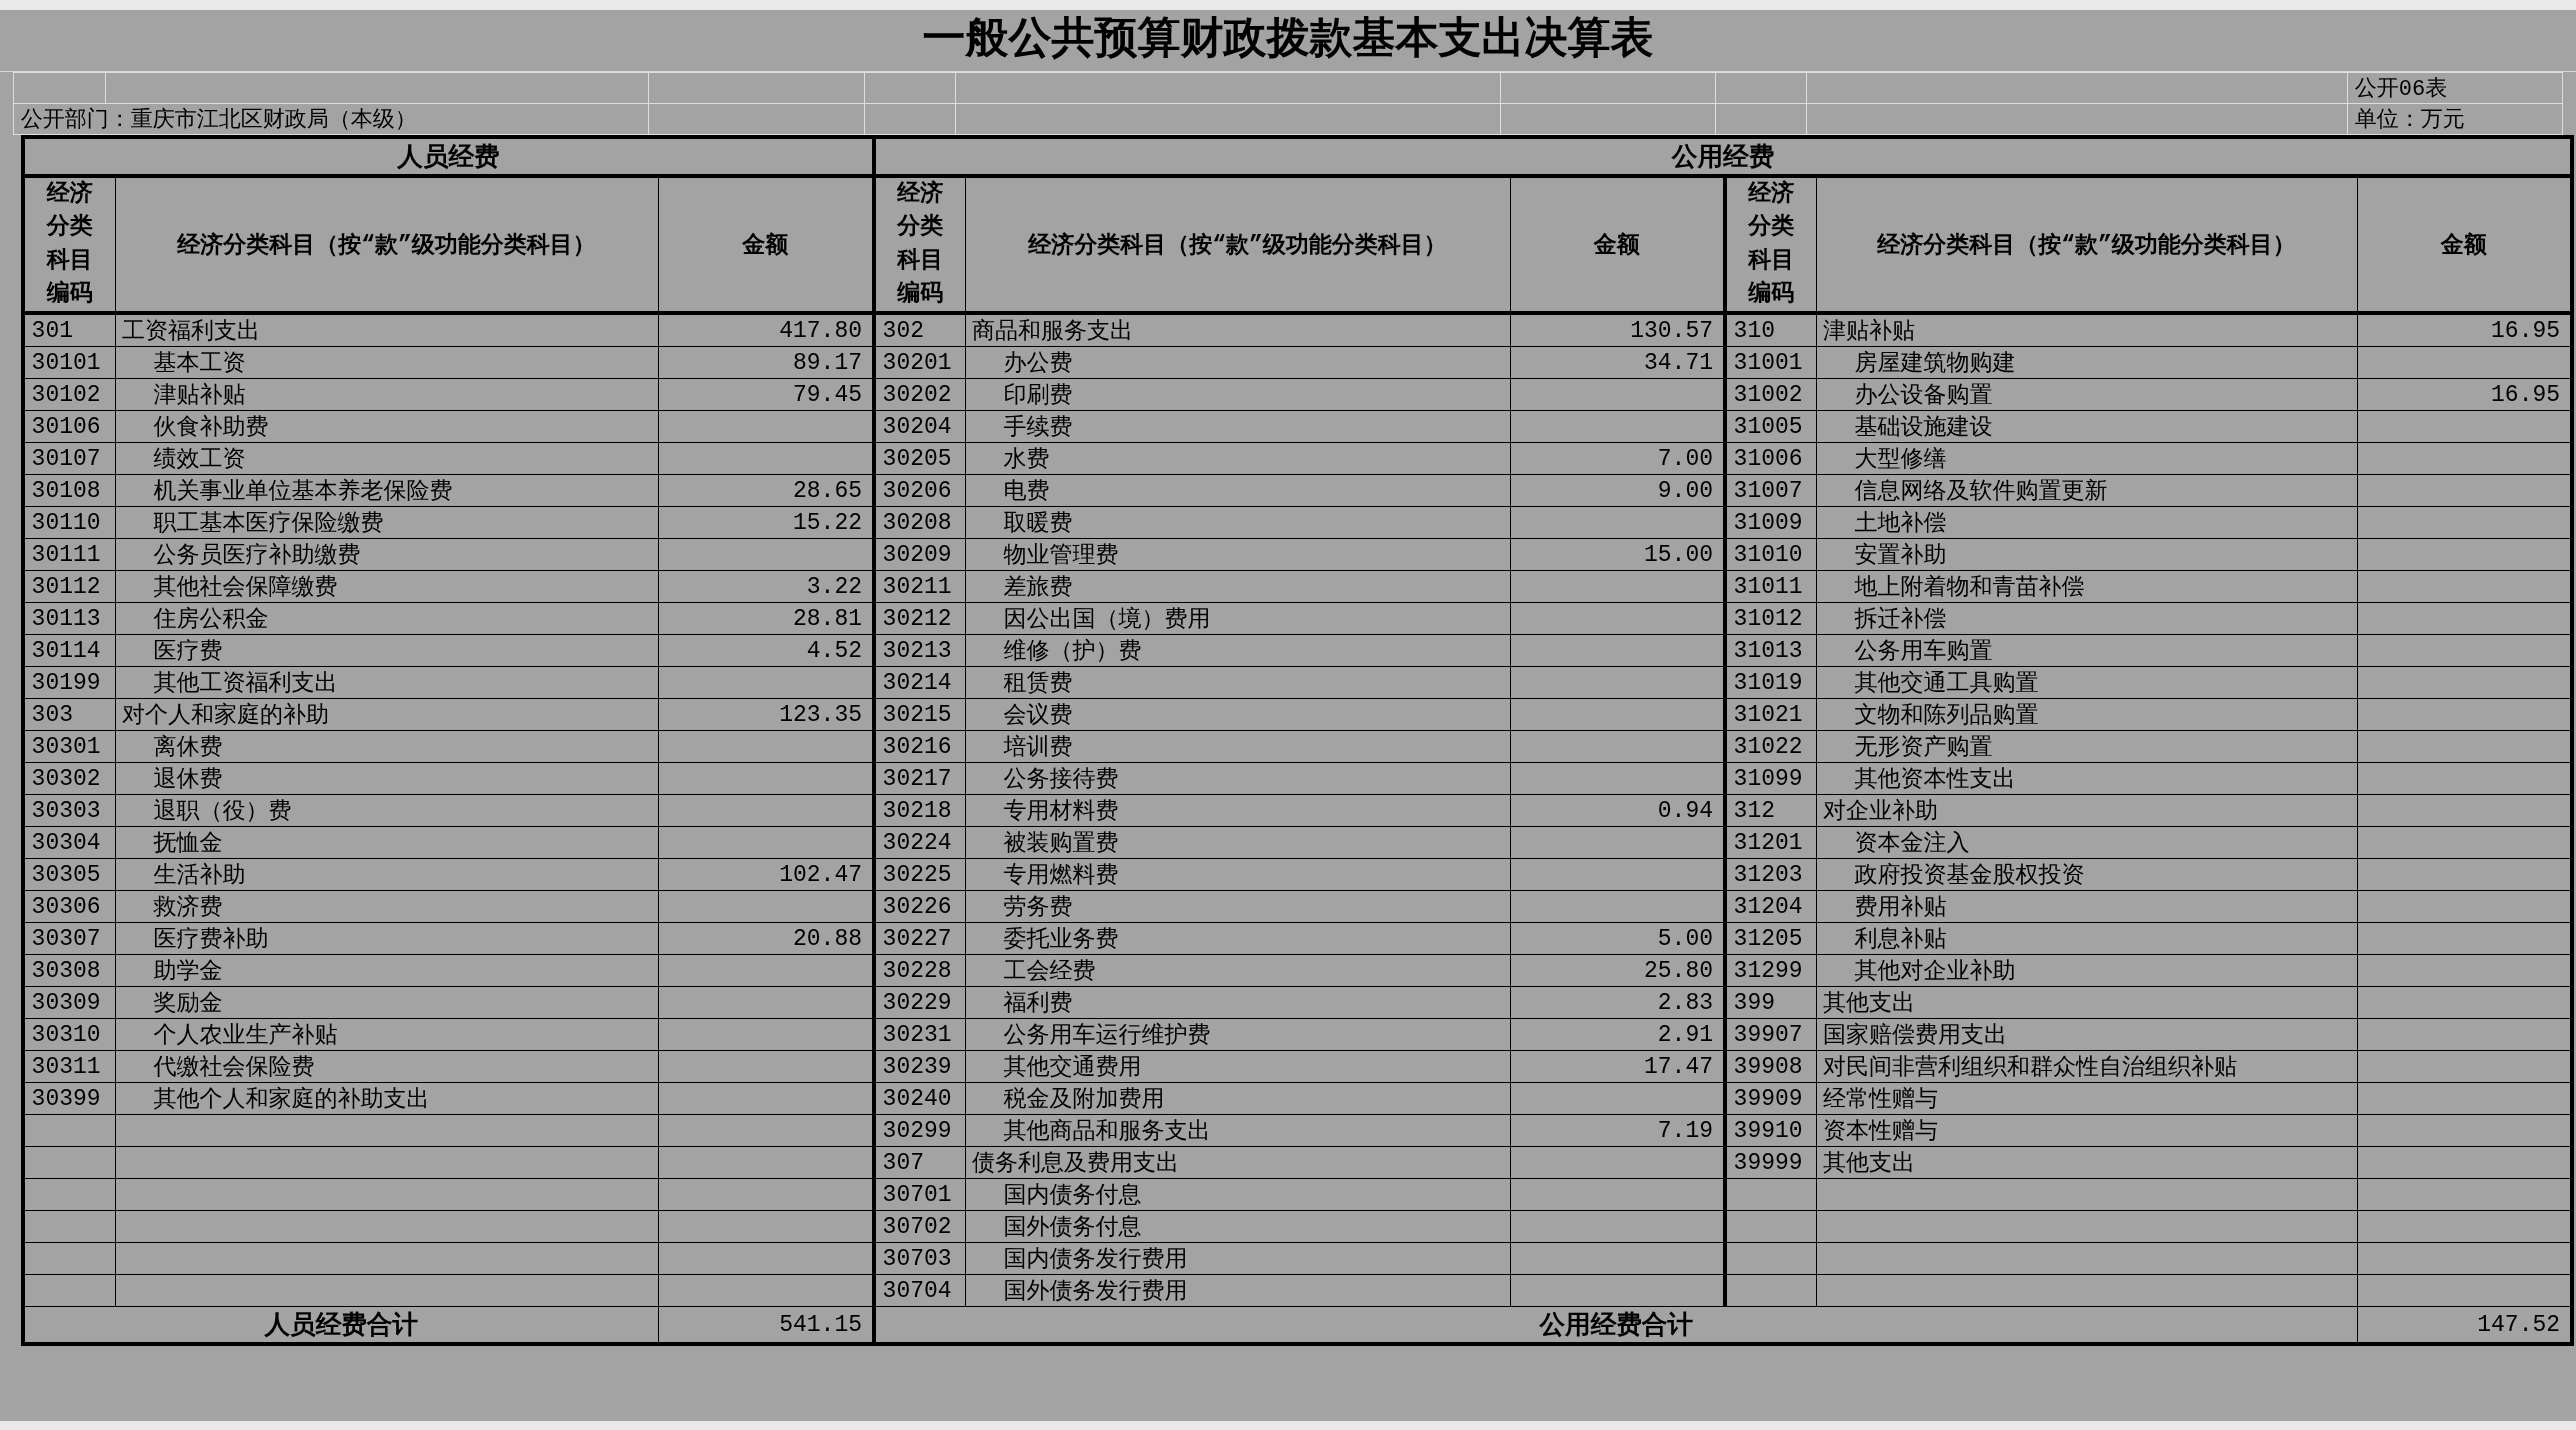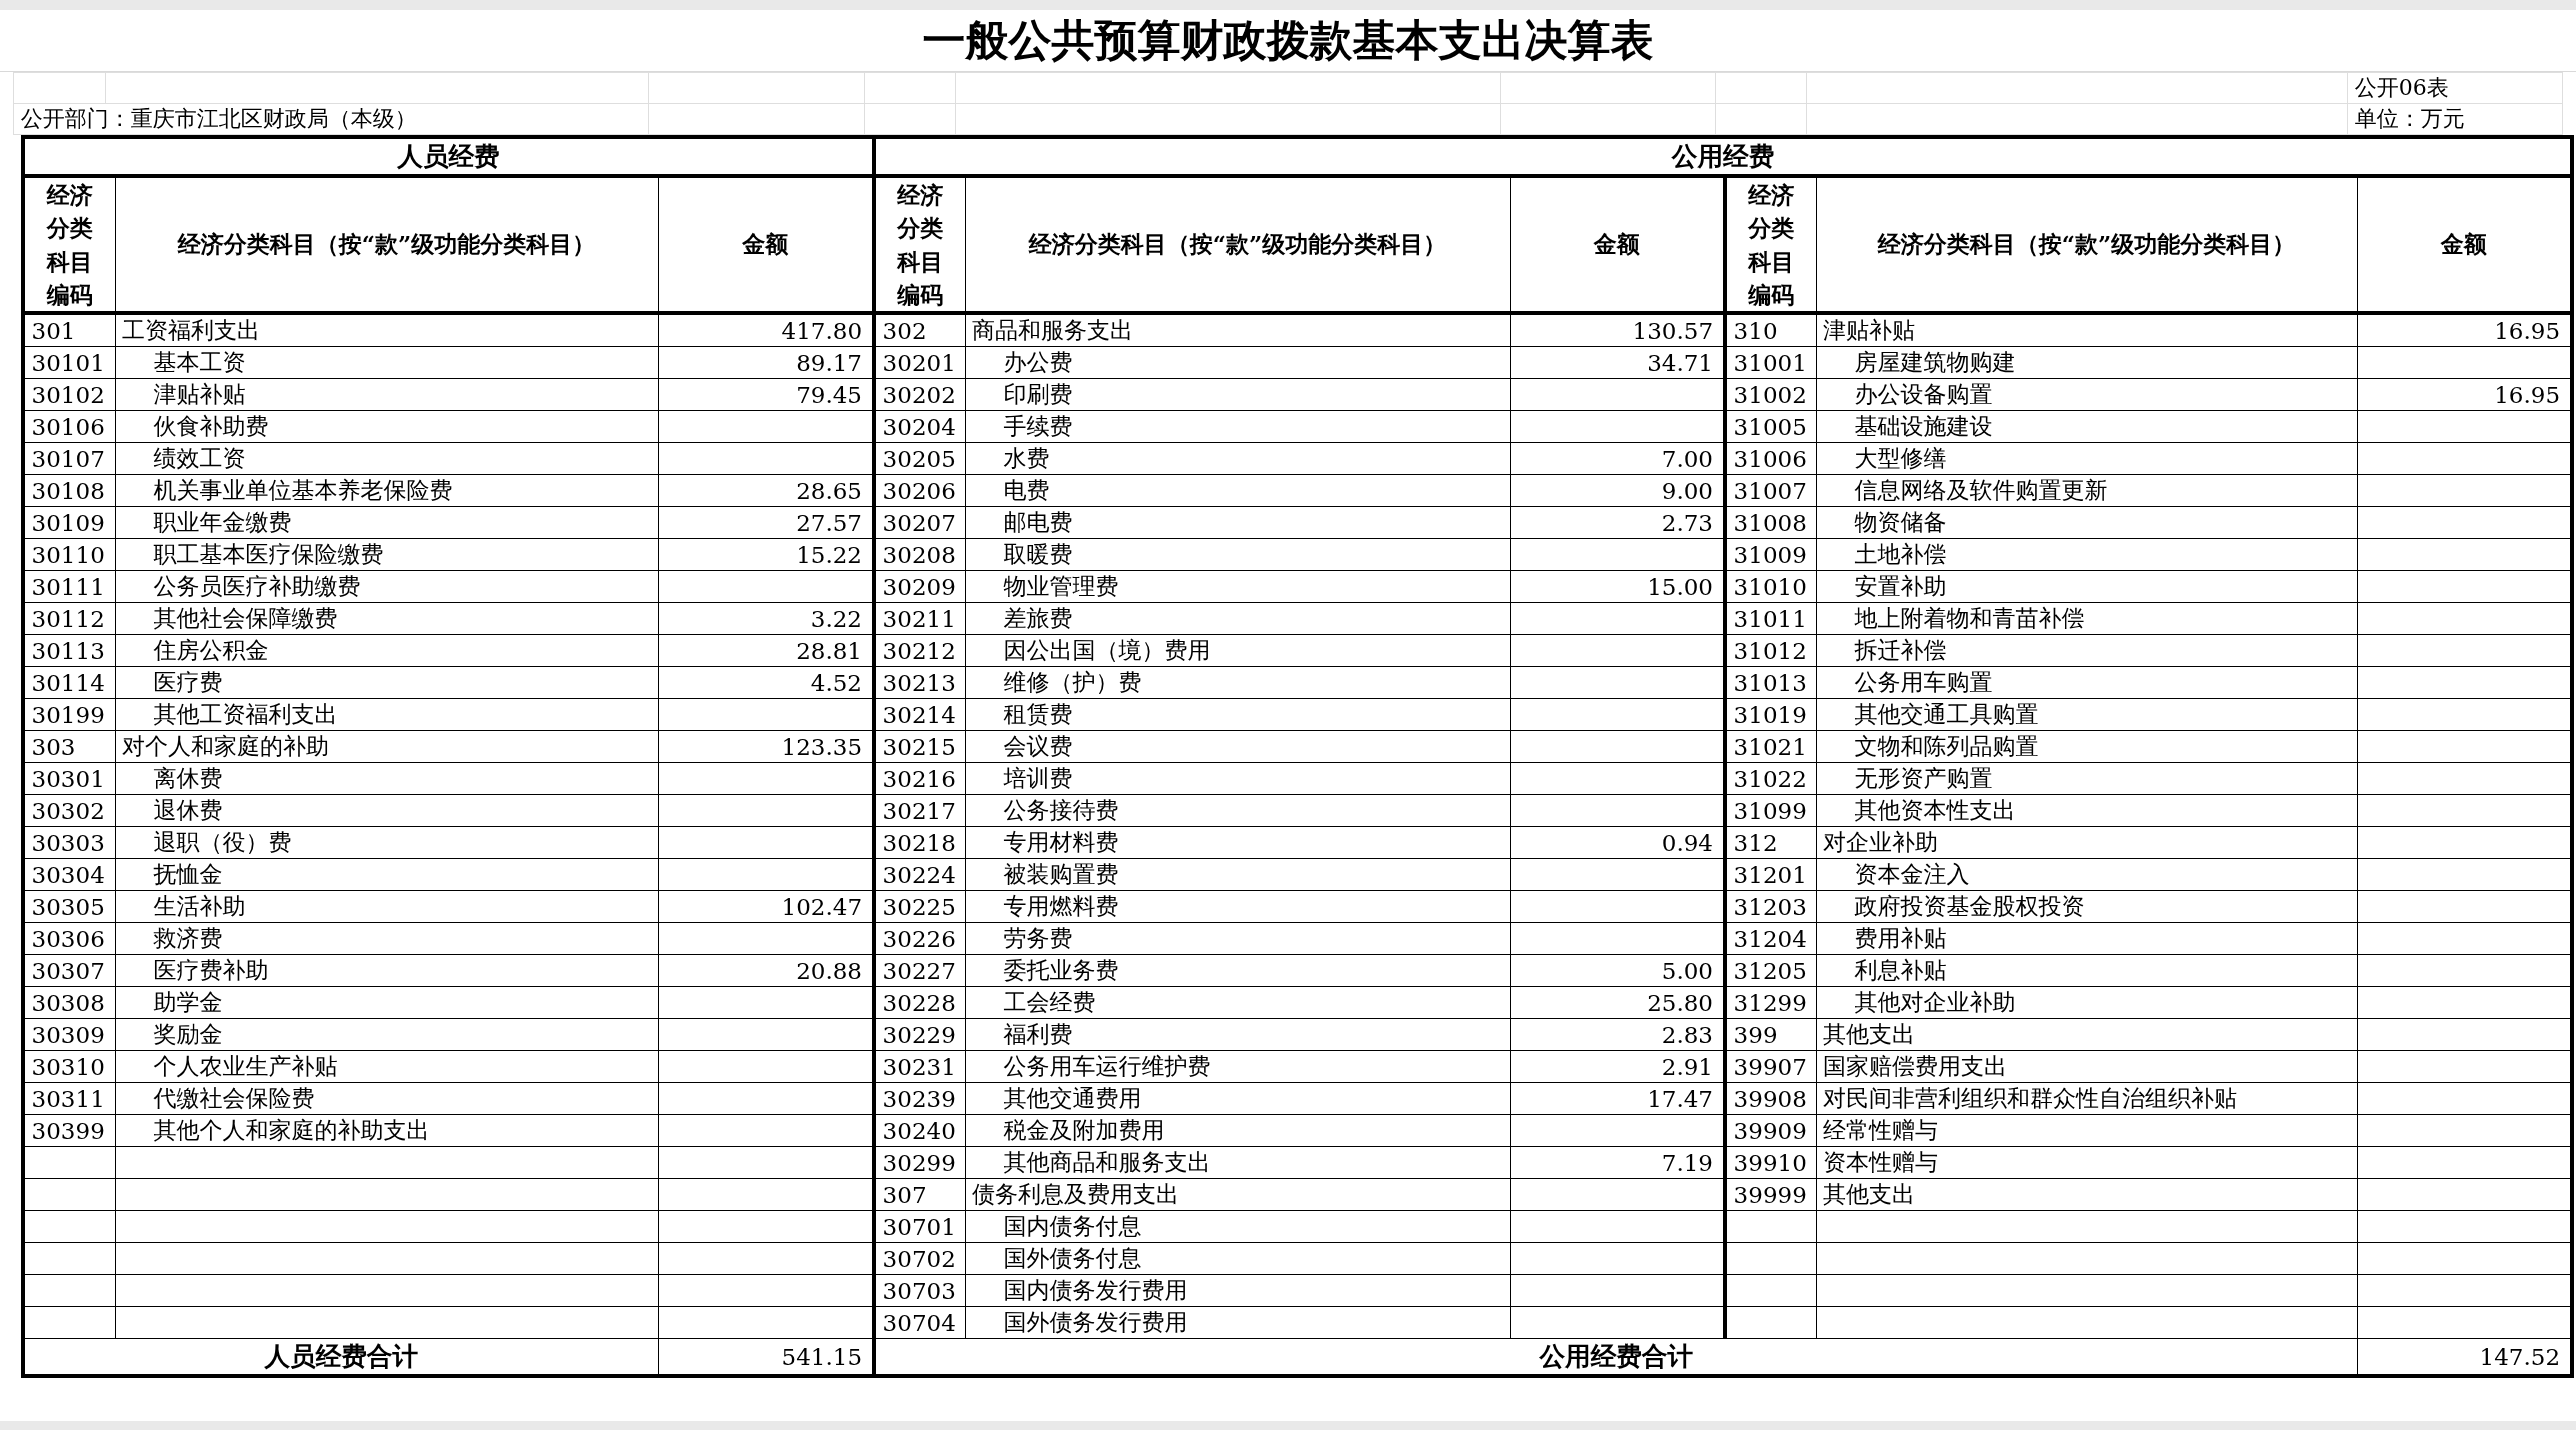--- a/index.html
+++ b/index.html
@@ -7,21 +7,22 @@
     width:2576px;height:1431px;
     background:#e9e9e9;
     font-family:"DejaVu Serif","Liberation Serif",serif;
     color:#000;
     position:relative;
     overflow:hidden;
   }
   .sheet{
     position:absolute;top:10px;left:0;
     width:2576px;height:1411px;
-    background:#ffffff;
+    background:#a3a3a3;
+    font-family:Liberation Mono, monospace;
   }
   .title-row{
     height:61px;line-height:61px;
     text-align:center;
     font-size:43px;font-weight:bold;
     border-bottom:1.7px solid #d9d9d9;
   }
   table{border-collapse:collapse;table-layout:fixed;}
   .info-table{
     width:2548px;margin-left:13.2px;
@@ -215,31 +216,20 @@
           <td class="subject-cell indent">机关事业单位基本养老保险费</td>
           <td class="amount-cell">28.65</td>
           <td class="code-cell bL">30206</td>
           <td class="subject-cell indent">电费</td>
           <td class="amount-cell">9.00</td>
           <td class="code-cell bL">31007</td>
           <td class="subject-cell indent">信息网络及软件购置更新</td>
           <td class="amount-cell"></td>
         </tr>
         <tr>
-          <td class="code-cell">30109</td>
-          <td class="subject-cell indent">职业年金缴费</td>
-          <td class="amount-cell">27.57</td>
-          <td class="code-cell bL">30207</td>
-          <td class="subject-cell indent">邮电费</td>
-          <td class="amount-cell">2.73</td>
-          <td class="code-cell bL">31008</td>
-          <td class="subject-cell indent">物资储备</td>
-          <td class="amount-cell"></td>
-        </tr>
-        <tr>
           <td class="code-cell">30110</td>
           <td class="subject-cell indent">职工基本医疗保险缴费</td>
           <td class="amount-cell">15.22</td>
           <td class="code-cell bL">30208</td>
           <td class="subject-cell indent">取暖费</td>
           <td class="amount-cell"></td>
           <td class="code-cell bL">31009</td>
           <td class="subject-cell indent">土地补偿</td>
           <td class="amount-cell"></td>
         </tr>

